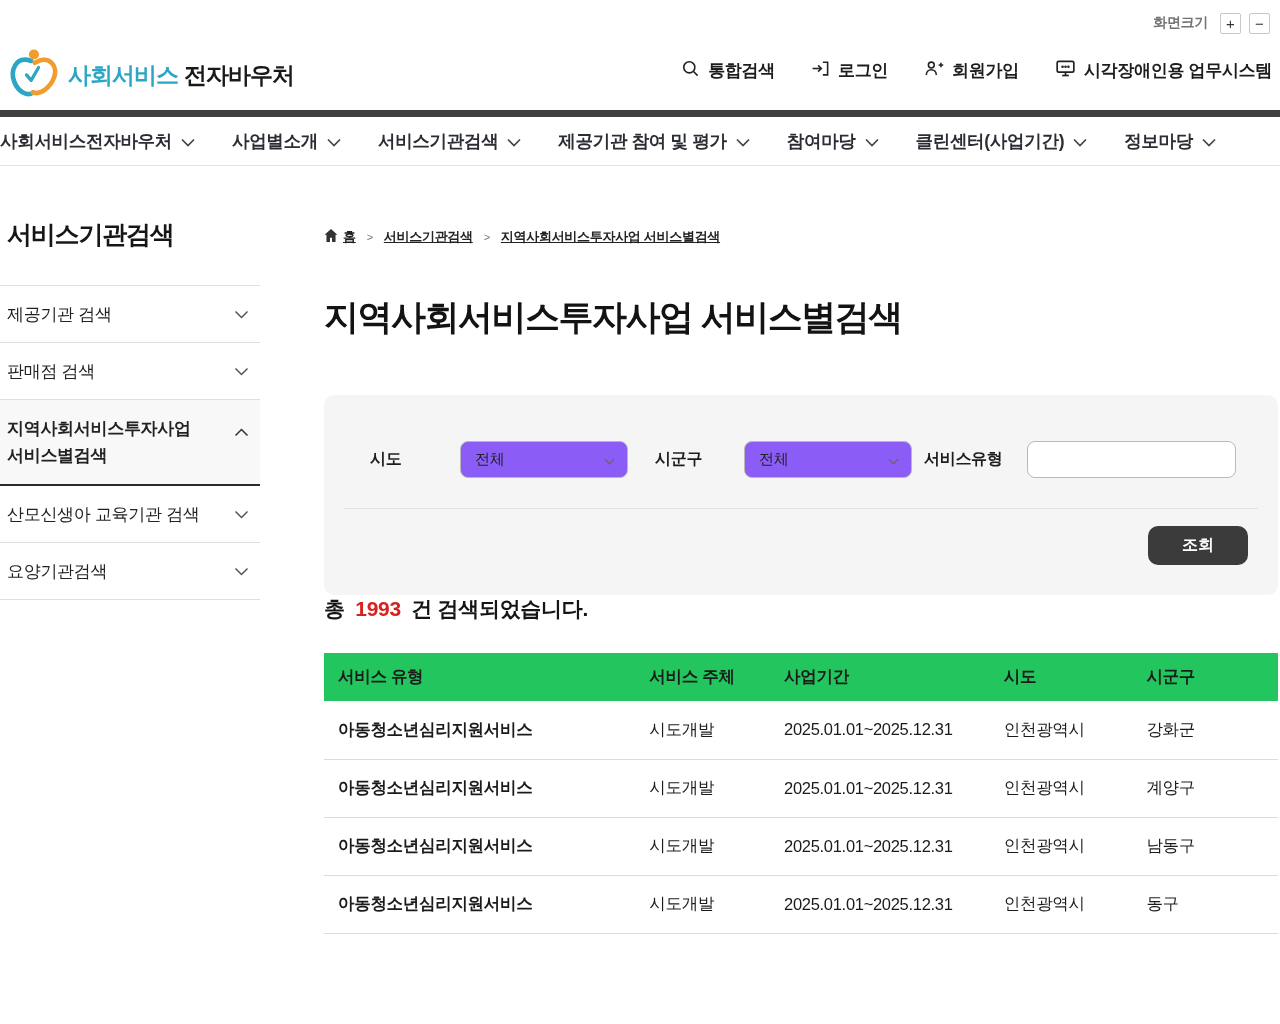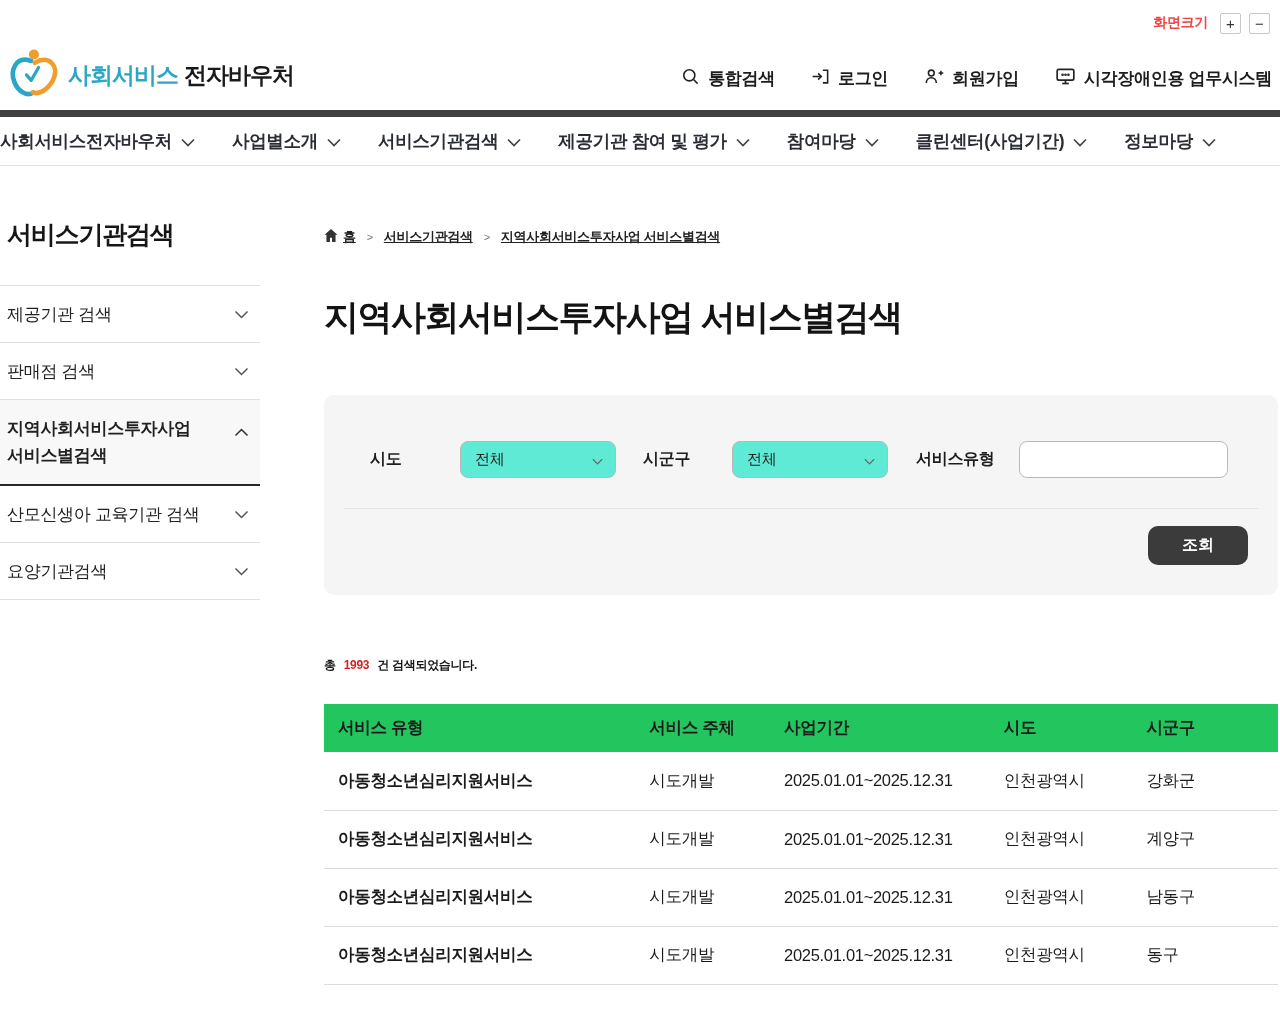--- a/index.html
+++ b/index.html
@@ -5,31 +5,31 @@
   * { box-sizing: border-box; }
   html,body { margin:0; padding:0; }
   body {
     width:1280px; height:1024px; overflow:hidden;
     background:#fff; color:#1f1f1f;
     font-family:"Liberation Sans", sans-serif;
     letter-spacing:-0.3px;
   }
   
   .topbar { height:46px; display:flex; justify-content:flex-end; align-items:center; gap:8px; padding-right:10px; }
-  .topbar-label { font-size:14px; font-weight:600; color:#ef4444; margin-right:4px; }
+  .topbar-label { font-size:14px; font-weight:600; color:#737373; margin-right:4px; }
   .zoom-btn { width:21px; height:21px; border:1px solid #c8c8c8; border-radius:2px; background:#fff; color:#333;
     font-size:15px; line-height:1; display:flex; align-items:center; justify-content:center; cursor:pointer; padding:0; }
   
   .header { height:64px; display:flex; align-items:flex-start; justify-content:space-between; padding:0 8px 0 8px; }
   .logo { display:flex; align-items:center; gap:10px; cursor:pointer; }
   .logo-text { font-size:23px; font-weight:800; letter-spacing:-1px; }
   .brand-teal { color:#2ca6c6; }
   .brand-dark { color:#191919; margin-left:6px; }
   .utilities { display:flex; align-items:center; gap:36px; margin-top:12px; }
-  .util { display:flex; align-items:center; gap:8px; font-size:17px; font-weight:600; color:#1d1d1d; cursor:pointer; white-space:nowrap;margin-top:8px; }
+  .util { display:flex; align-items:center; gap:8px; font-size:17px; font-weight:600; color:#1d1d1d; cursor:pointer; white-space:nowrap; }
   
   .nav { height:56px; border-top:7px solid #404040; border-bottom:1px solid #e3e3e3;
     display:flex; align-items:center; justify-content:space-between; padding-right:64px; }
   .nav-item { display:flex; align-items:center; gap:9px; font-size:17.5px; font-weight:700; color:#2a2d33; cursor:pointer; white-space:nowrap; }
   
   .layout { display:flex; align-items:flex-start; }
   .sidebar { width:260px; flex:0 0 260px; padding-top:52px; }
   .sidebar-title { margin:0 0 34px 7px; font-size:25px; font-weight:800; letter-spacing:-1.2px; color:#161616; }
   .side-list { border-top:1px solid #e0e0e0; }
   .side-item { display:flex; justify-content:space-between; align-items:center; min-height:57px;
@@ -45,29 +45,29 @@
   .crumb-sep { color:#777; font-size:11px; font-weight:400; }
   .home-link { display:flex; align-items:center; gap:5px; }
   .page-title { margin:48px 0 0; font-size:35px; font-weight:800; letter-spacing:-1.5px; color:#131313; }
   .subtitle { margin:24px 0 0; font-size:15px; color:#111; }
   
   .filter-panel { margin-top:54px; background:#f5f5f5; border-radius:10px; padding:46px 20px 30px 46px; }
   .filter-row { display:flex; align-items:center; }
   .f-label { font-size:16px; font-weight:600; color:#1c1c1c; white-space:nowrap; }
   .f-label-sido { width:90px; }
   .f-label-sigungu { width:89px; margin-left:27px; }
-  .f-label-service { width:103px; margin-left:28px; }
-  .select-box { width:156px; height:37px; background:#5eead4; border:1px solid #b9b9b9; border-radius:8px;
+  .f-label-service { width:103px; margin-left:12px; }
+  .select-box { width:168px; height:37px; background:#8b5cf6; border:1px solid #b9b9b9; border-radius:8px;
     display:flex; align-items:center; justify-content:space-between; padding:0 12px 0 14px; font-size:15px; color:#222; cursor:pointer; }
   .text-input { width:209px; height:37px; background:#fff; border:1px solid #b9b9b9; border-radius:8px; padding:0 12px; font-size:15px; }
   .filter-divider { border:none; border-top:1px solid #e2e2e2; margin:30px 0 0 -26px; }
   .search-btn { display:block; margin:17px 10px 0 auto; width:100px; height:39px; background:#3b3b3b; color:#fff;
     border:none; border-radius:10px; font-size:16px; font-weight:700; letter-spacing:0; cursor:pointer; font-family:inherit; }
   
-  .results { margin-top:62px; font-size:12px; font-weight:700; color:#151515; }
+  .results { font-size:21px; font-weight:700; color:#151515; }
   .results .count { color:#d8211d; margin:0 5px; }
   
   .result-table { margin-top:30px; width:100%; border-collapse:collapse; font-size:16.5px; color:#1b1b1b; }
   .result-table thead tr { background:#22c55e; }
   .result-table th { font-weight:700; text-align:left; height:48px; padding:0; white-space:nowrap; }
   .result-table th:first-child, .result-table td:first-child { padding-left:14px; }
   .result-table td { height:58px; padding:0; border-bottom:1px solid #dcdcdc; white-space:nowrap; }
   .result-table td.svc { font-weight:700; }
   .chev { flex:0 0 auto; }
 </style>

